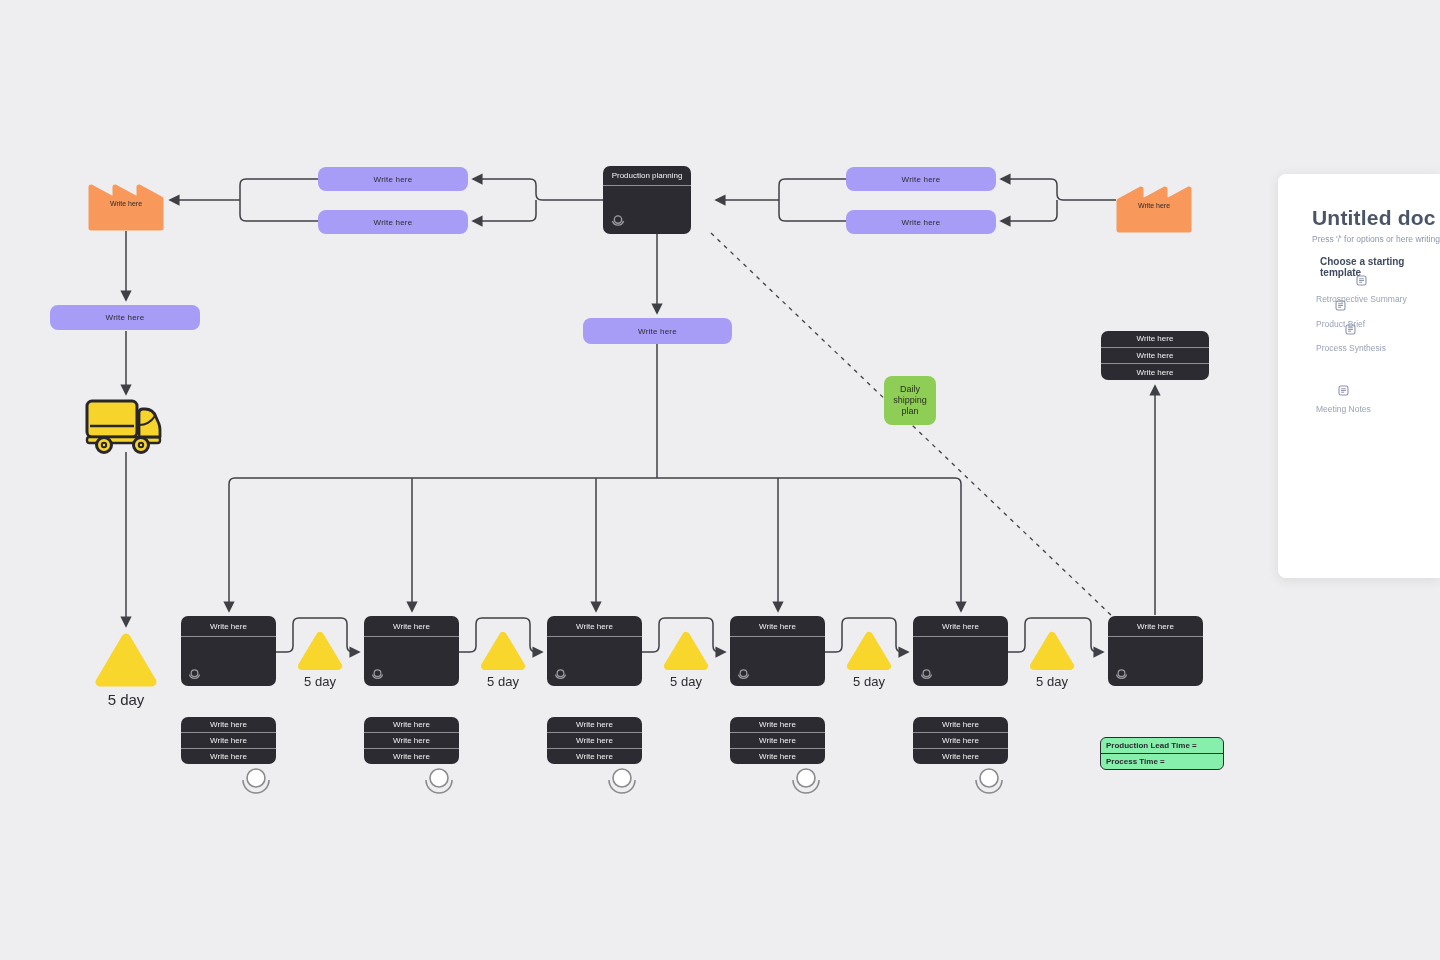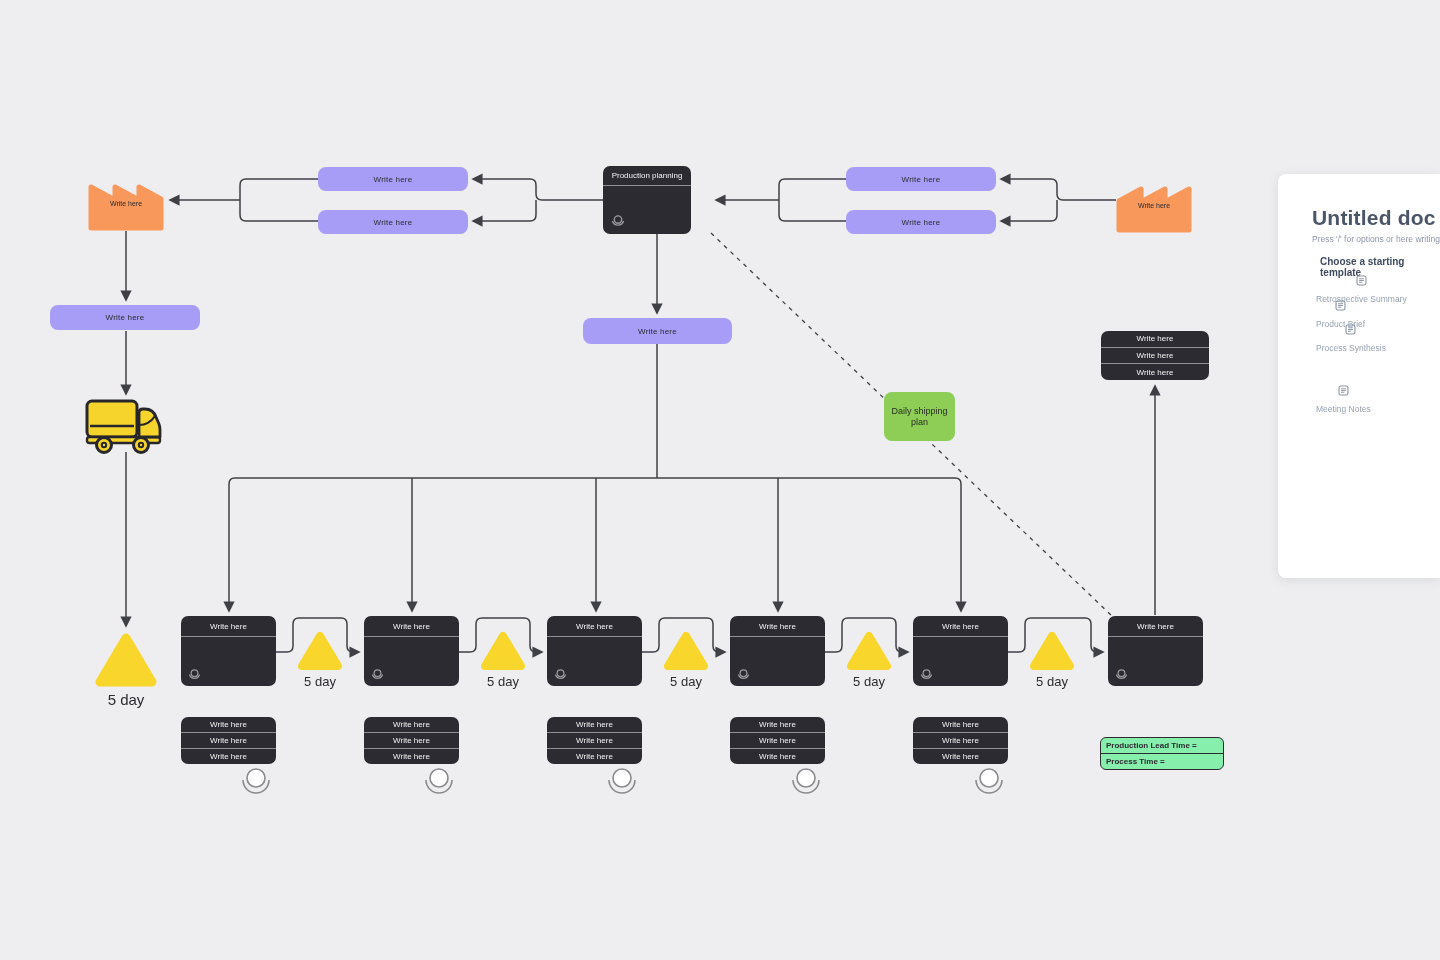--- a/index.html
+++ b/index.html
@@ -60,21 +60,21 @@
   }
 
   
   .tri{position:absolute;}
   .tri-label{
     position:absolute;text-align:center;color:#2b2b31;font-weight:500;
   }
 
   
   .green-note{
-    position:absolute;left:884px;top:392px;width:71px;height:49px;background:#8ecd56;
+    position:absolute;left:884px;top:376px;width:52px;height:49px;background:#8ecd56;
     border-radius:8px;display:flex;align-items:center;justify-content:center;text-align:center;
     font-size:9px;line-height:11px;color:#28301f;font-weight:500;padding:0 4px;box-sizing:border-box;
   }
 
   
   .metrics{
     position:absolute;left:1100px;top:737px;width:124px;height:33px;background:#86efac;
     border:1.5px solid #2b2b31;border-radius:6px;box-sizing:border-box;overflow:hidden;
     display:flex;flex-direction:column;
   }

